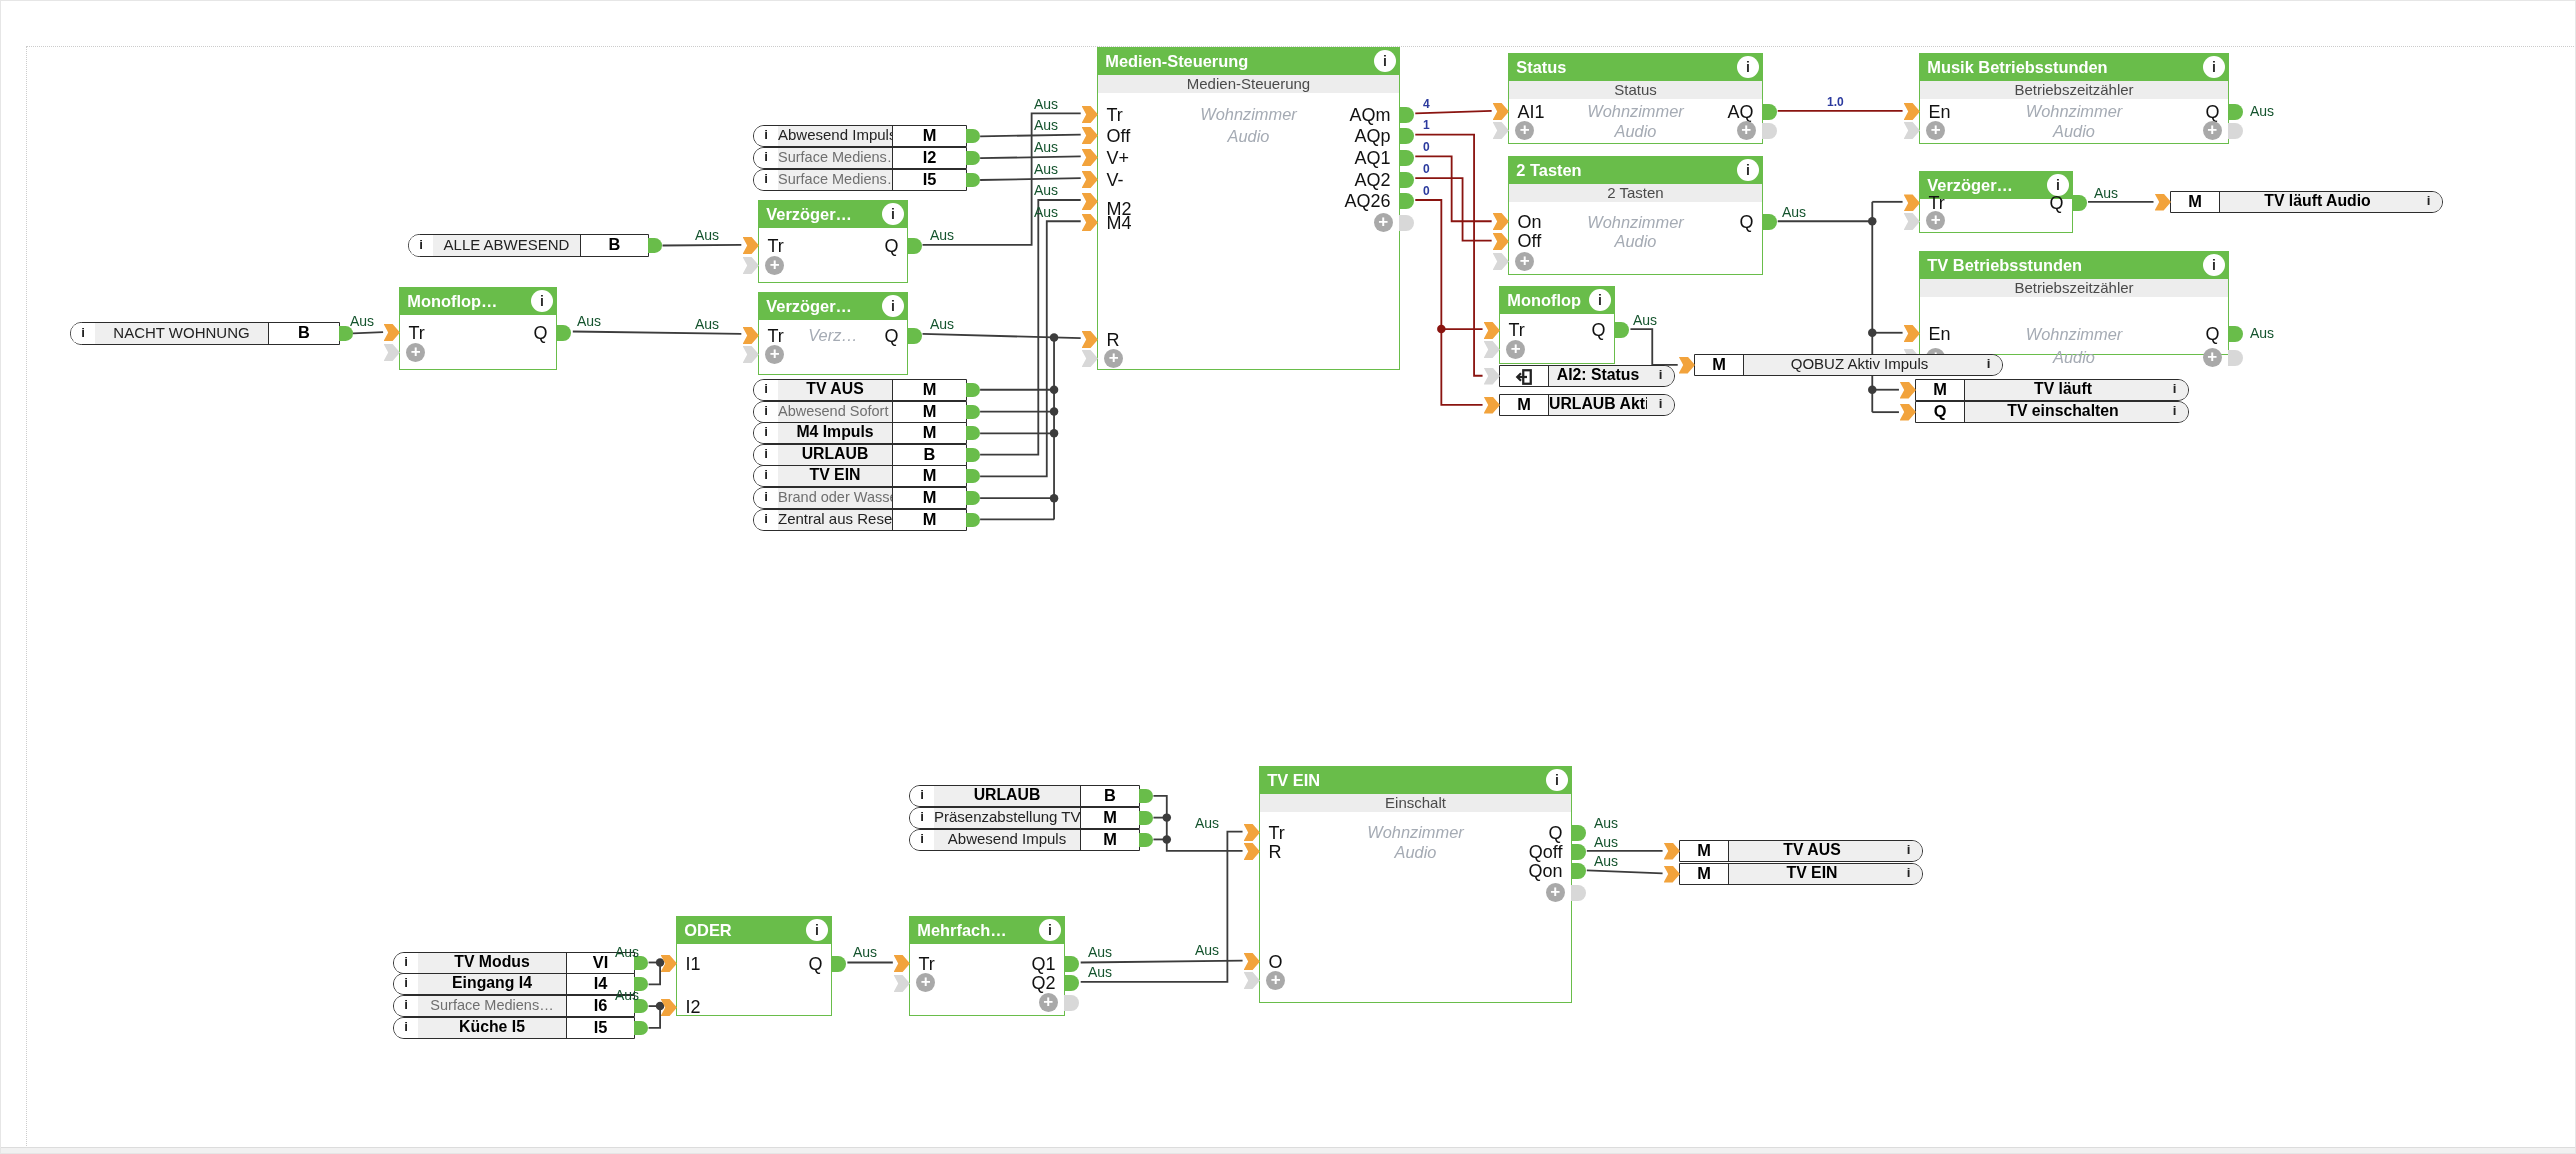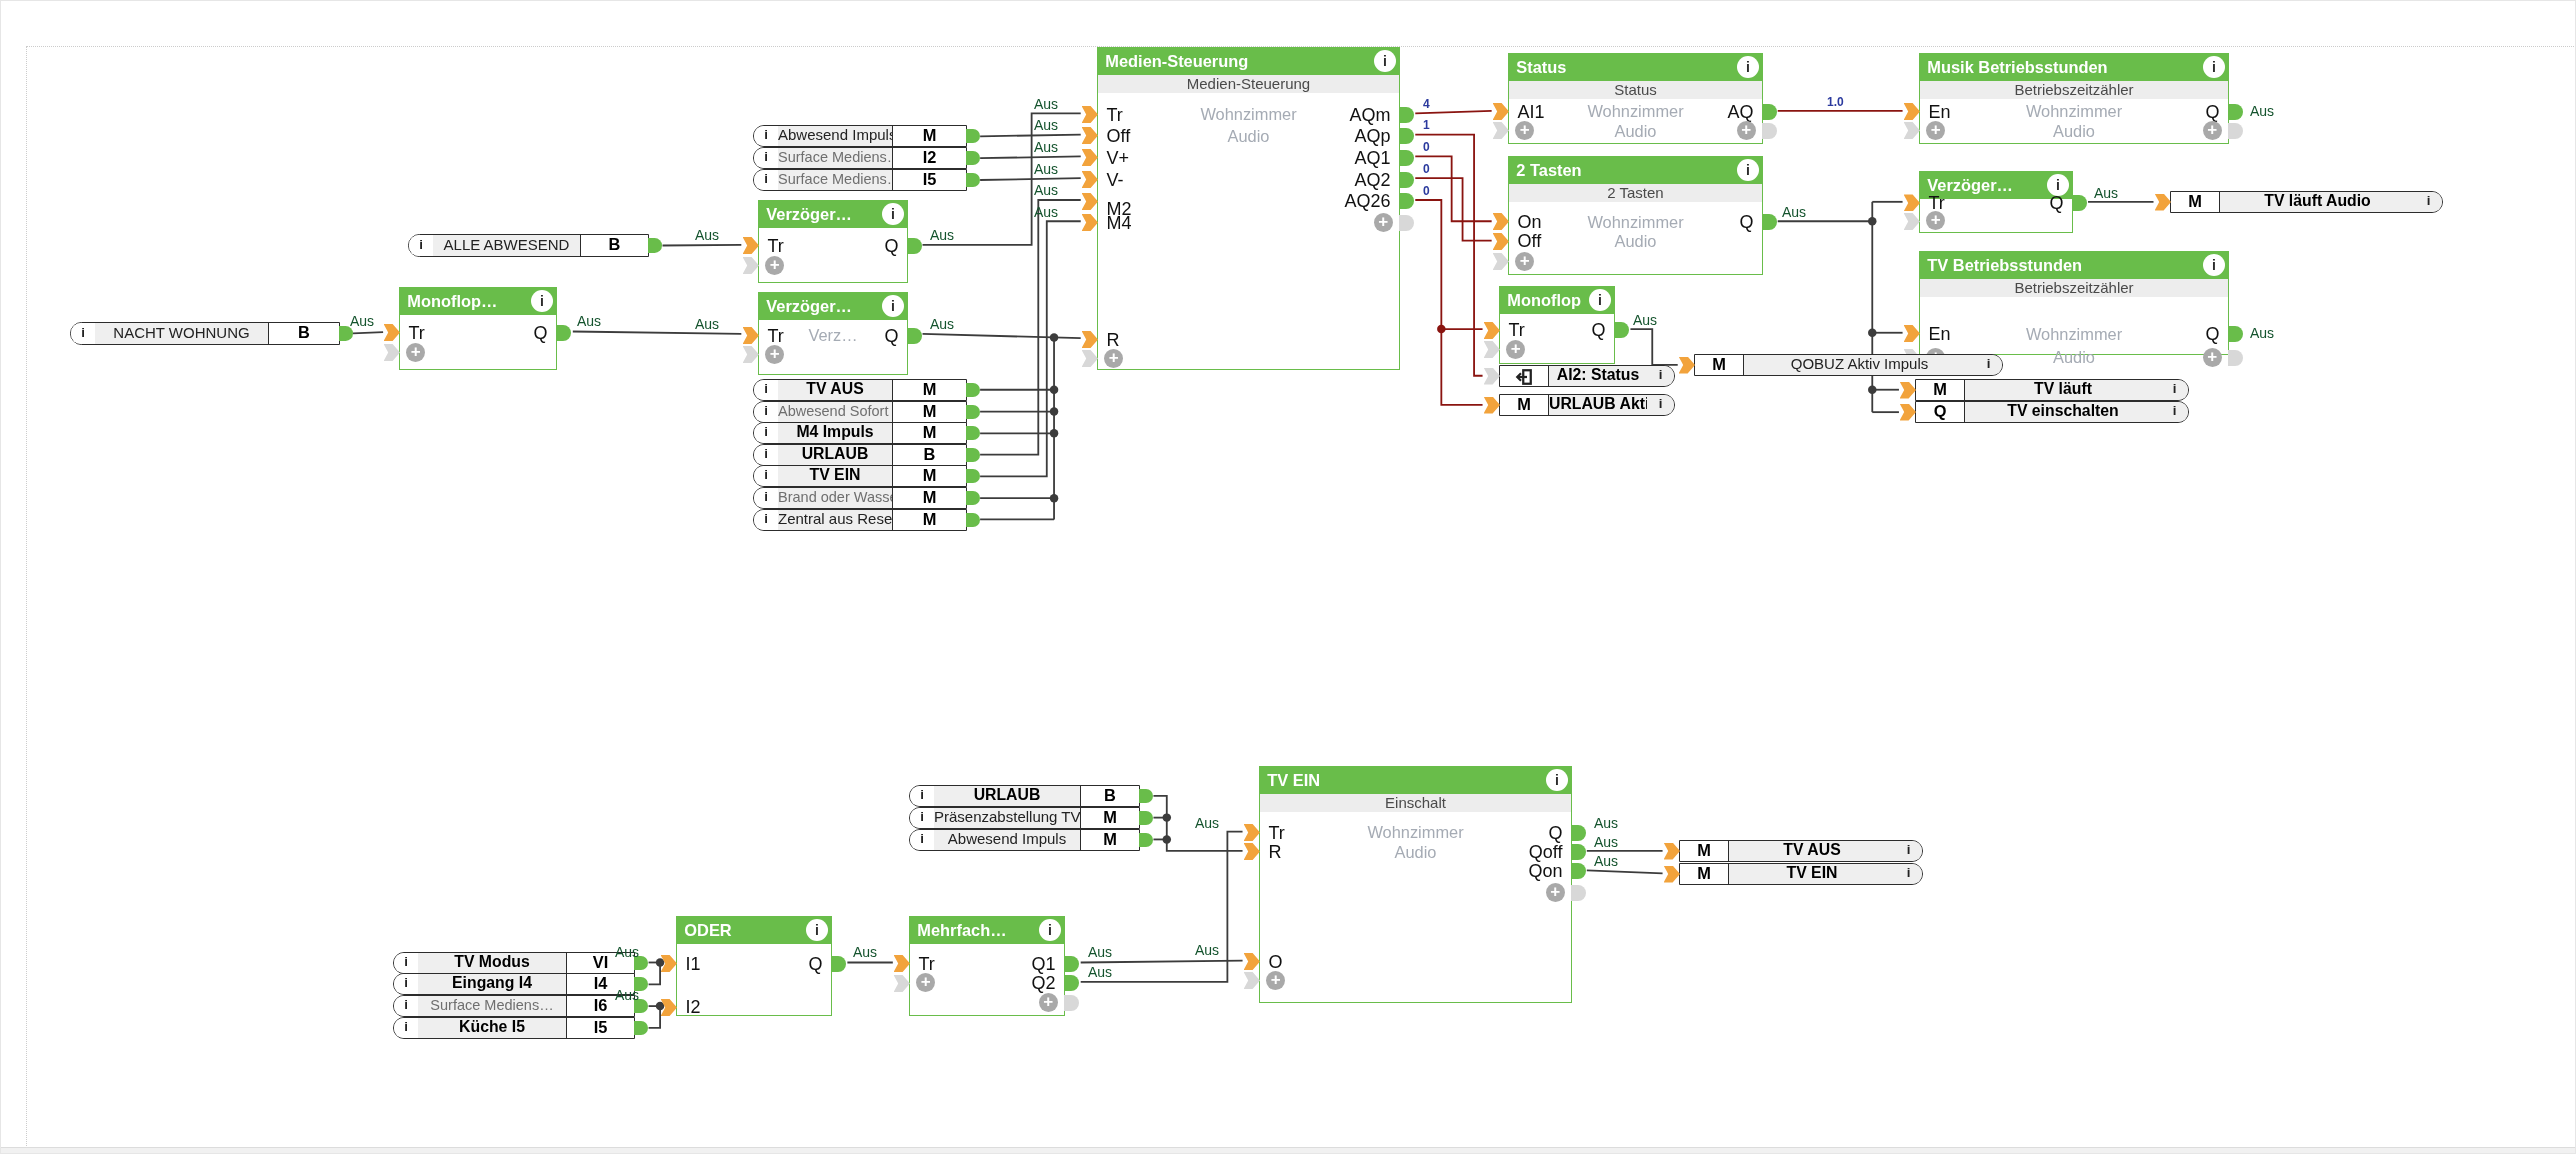--- a/index.html
+++ b/index.html
@@ -12,21 +12,21 @@
   svg#wires{position:absolute;left:0;top:0;z-index:1;}
   .block{position:absolute;background:#fff;border:1.8px solid #69bd4a;z-index:2;box-sizing:border-box;}
   .bheader{position:absolute;left:0;right:0;top:0;height:27px;background:#69bd4a;}
   .btitle{position:absolute;left:7.3px;top:0;line-height:27px;font-size:16.4px;font-weight:bold;color:#fff;white-space:nowrap;}
   .binfo{position:absolute;right:3px;top:2.4px;width:22px;height:22px;border-radius:50%;background:#fff;
          color:#2c2c2c;font-size:14px;font-weight:bold;text-align:center;line-height:22px;}
   .bsub{position:absolute;left:0;right:0;top:27px;height:18px;background:#ededed;color:#4a4a4a;
         font-size:15px;line-height:18px;text-align:center;white-space:nowrap;}
   .pin-l{position:absolute;left:8.5px;height:22px;line-height:22px;font-size:18px;color:#111;white-space:nowrap;}
   .pin-r{position:absolute;right:8.5px;height:22px;line-height:22px;font-size:18px;color:#111;white-space:nowrap;}
-  .ctext{position:absolute;left:0;right:0;text-align:center;height:20.6px;line-height:20.6px;font-size:16.4px;color:#a5abb4;white-space:nowrap;}
+  .ctext{position:absolute;left:0;right:0;text-align:center;height:20.6px;line-height:20.6px;font-size:16.4px;color:#a5abb4;white-space:nowrap;font-style:italic;}
   .conn-in{position:absolute;left:-16.4px;width:16.4px;height:17px;background:#f2a33c;
            clip-path:polygon(0 0,55% 0,100% 50%,55% 100%,0 100%,28% 50%);}
   .conn-out{position:absolute;right:-15px;width:15px;height:15.8px;background:#69bd4a;border-radius:0 7.9px 7.9px 0;}
   .conn-gray{background:#d8d8d8 !important;}
   .plusc{position:absolute;width:19.4px;height:19.4px;border-radius:50%;background:#a9a9a9;color:#fff;
          font-size:17px;font-weight:bold;text-align:center;line-height:18px;}
   .pill{position:absolute;display:flex;border:1.8px solid #2c2c2c;background:#efefef;z-index:3;box-sizing:border-box;}
   .pill.src{border-radius:11.5px 0 0 11.5px;}
   .pill.snk{border-radius:0 11.5px 11.5px 0;}
   .icell{width:24px;background:#fff;border-radius:9.7px 0 0 9.7px;text-align:center;font-weight:bold;color:#222;}

